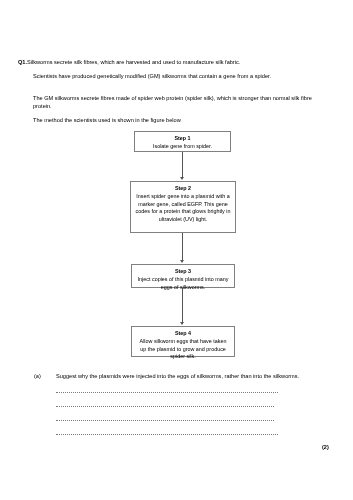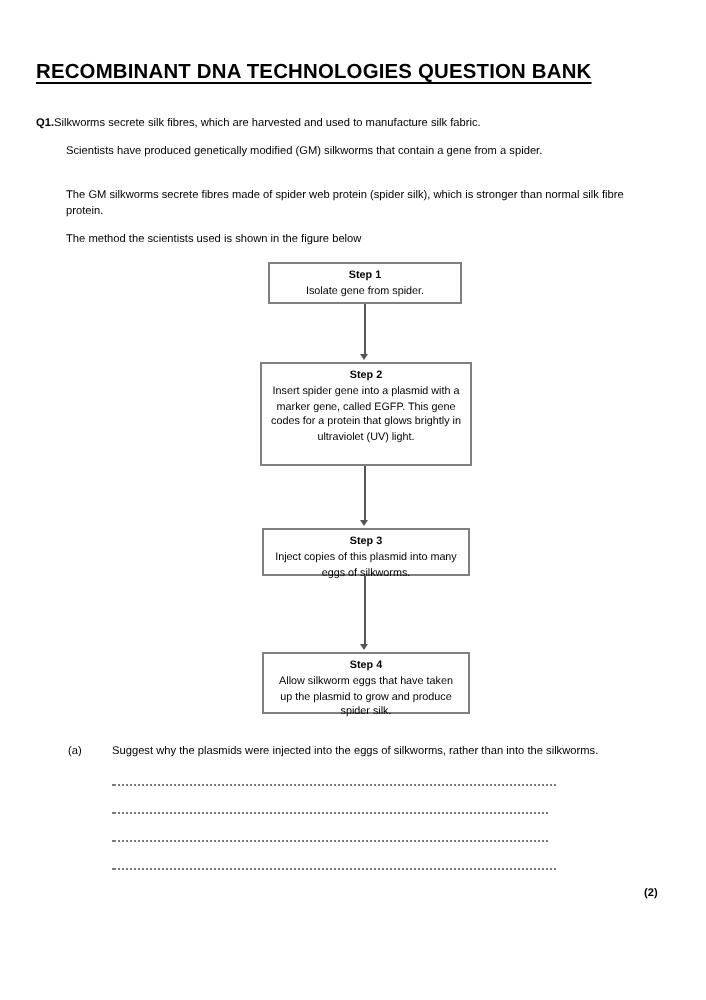--- a/index.html
+++ b/index.html
@@ -157,21 +157,20 @@
     font-size: 5.6px;
     font-weight: bold;
     line-height: 8px;
   }
 </style>
 </head>
 <body>
 
 <div class="page">
 
-  <div class="doc-title">RECOMBINANT DNA TECHNOLOGIES QUESTION BANK</div>
 
   <div class="q-stem">
     <span class="q-num">Q1.</span><span>Silkworms secrete silk fibres, which are harvested and used to manufacture silk fabric.</span>
   </div>
 
   <div class="para para-1">Scientists have produced genetically modified (GM) silkworms that contain a gene from a spider.</div>
   <div class="para para-2">The GM silkworms secrete fibres made of spider web protein (spider silk), which is stronger than normal silk fibre protein.</div>
   <div class="para para-3">The method the scientists used is shown in the figure below</div>
 
   <div class="flow">

